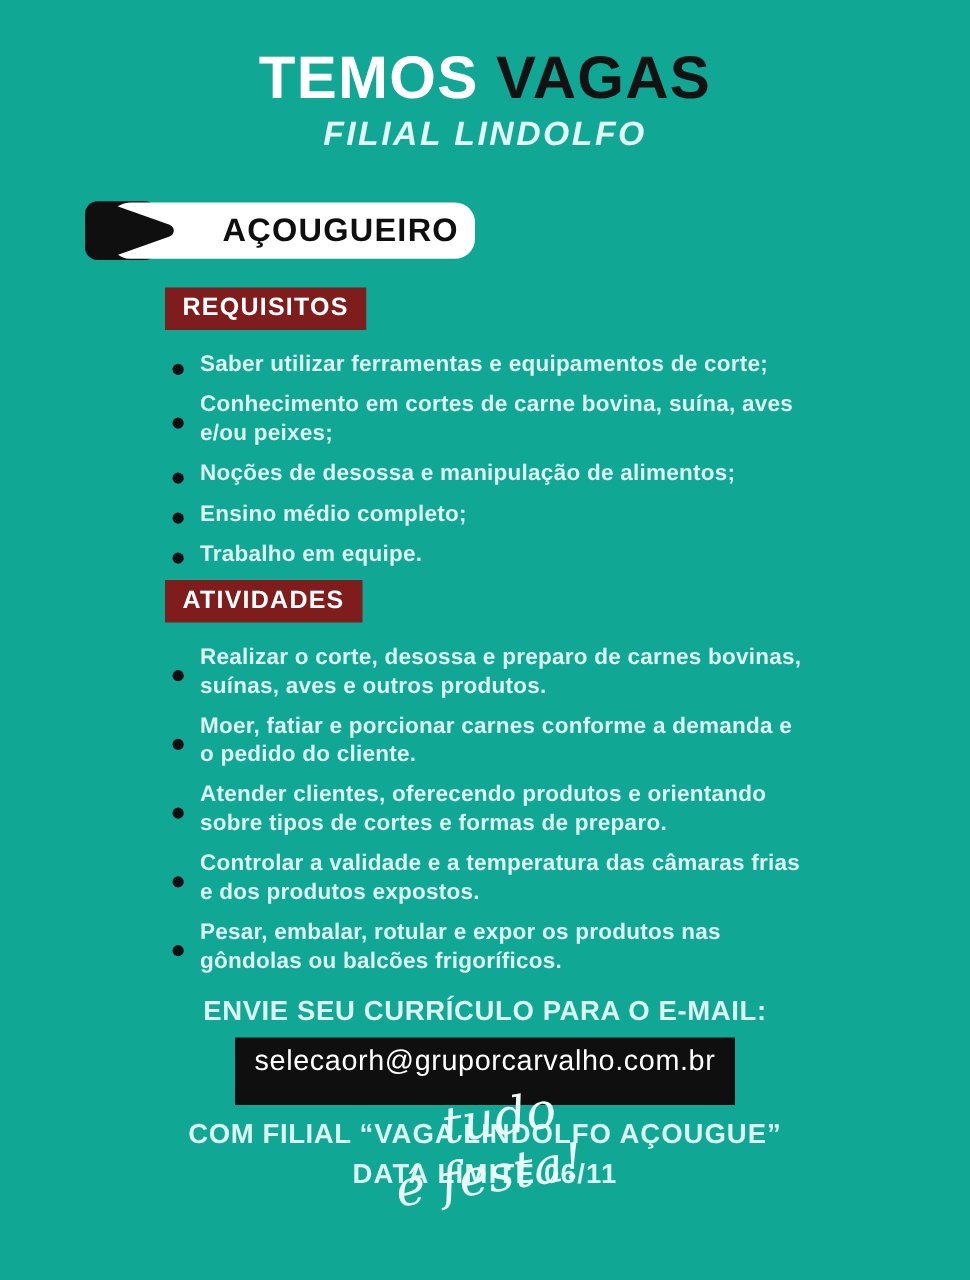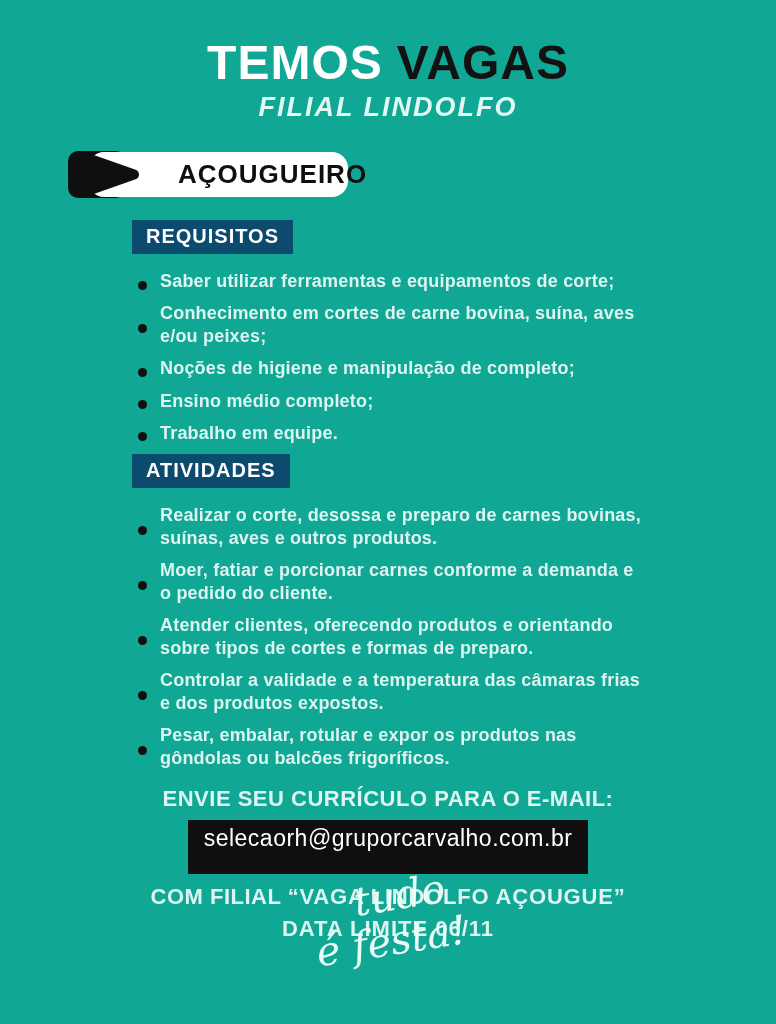--- a/index.html
+++ b/index.html
@@ -27,22 +27,22 @@
     font-style:italic;
     font-weight:bold;
     font-size:27px;
     letter-spacing:2px;
     color:#E2F8F3;
     margin-top:4px;
   }
   
   .badge-row{
     position:relative;
-    margin:28px 0 0 68px;
-    width:280px;height:47px;
+    margin:38px 0 0 68px;
+    width:280px;height:47px;padding-left:32px;
   }
   .badge-black{
     position:absolute;left:0;top:0;
     width:58px;height:47px;
     background:#0F0F0F;border-radius:10px;
   }
   .badge-white{
     position:absolute;left:20px;top:1px;right:0;bottom:1px;
     background:#FFFFFF;border-radius:16px;
   }
@@ -55,21 +55,21 @@
     display:flex;align-items:center;
     font-size:26px;font-weight:bold;
     letter-spacing:1px;color:#0F0F0F;
   }
   
   .section{margin-left:132px;}
   .section-req{margin-top:22px;}
   .section-act{margin-top:4px;}
   .label{
     display:inline-block;
-    background:#0c4a6e;color:#FFFFFF;
+    background:#7f1d1d;color:#FFFFFF;
     font-size:20px;font-weight:bold;
     letter-spacing:1px;
     padding:5px 14px 6px 14px;
   }
   ul.list{
     list-style:none;margin:16px 0 0 6px;padding:0;
     max-width:505px;
   }
   ul.list li{
     display:flex;gap:13px;
@@ -150,21 +150,21 @@
       <li>
         <span class="dot"></span>
         <span class="li-text">Saber utilizar ferramentas e equipamentos de corte;</span>
       </li>
       <li>
         <span class="dot"></span>
         <span class="li-text">Conhecimento em cortes de carne bovina, suína, aves e/ou peixes;</span>
       </li>
       <li>
         <span class="dot"></span>
-        <span class="li-text">Noções de higiene e manipulação de completo;</span>
+        <span class="li-text">Noções de desossa e manipulação de alimentos;</span>
       </li>
       <li>
         <span class="dot"></span>
         <span class="li-text">Ensino médio completo;</span>
       </li>
       <li>
         <span class="dot"></span>
         <span class="li-text">Trabalho em equipe.</span>
       </li>
     </ul>

